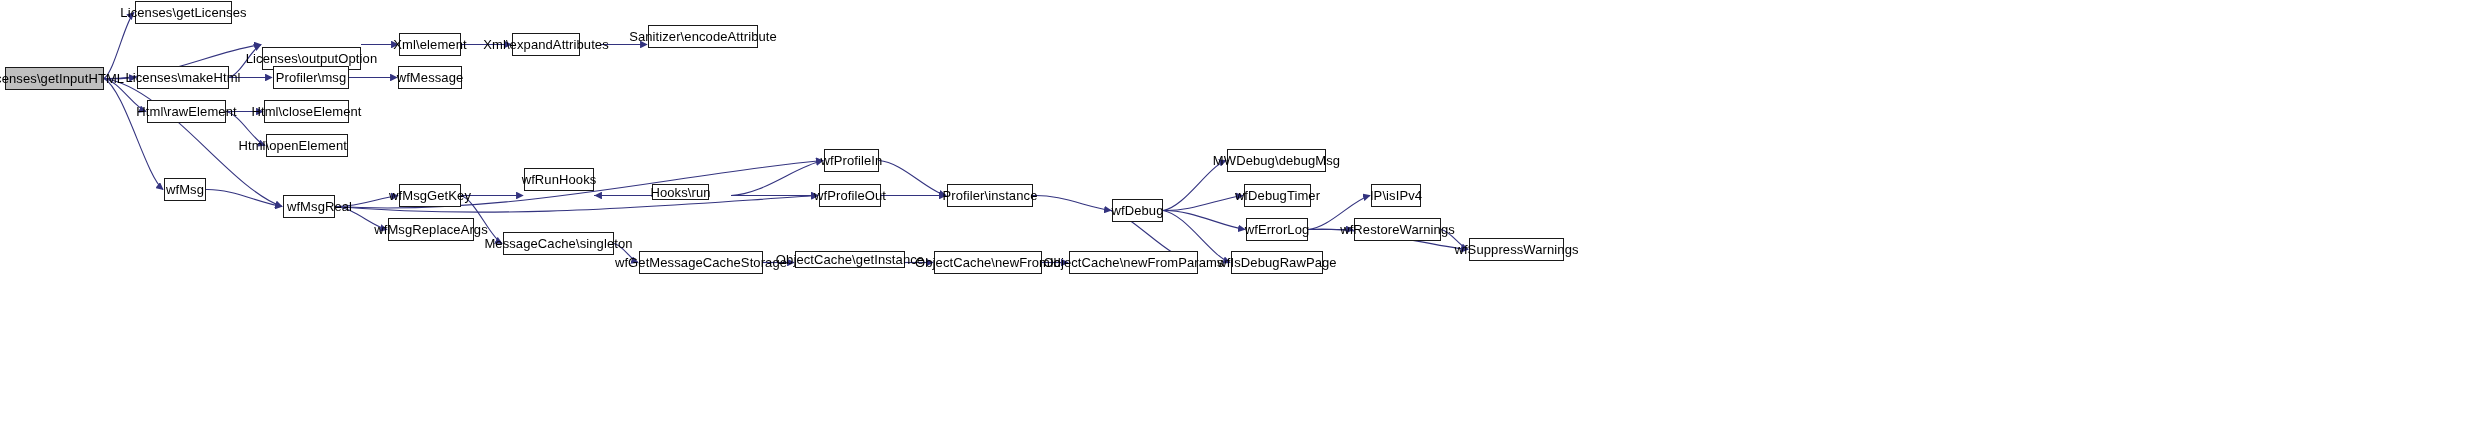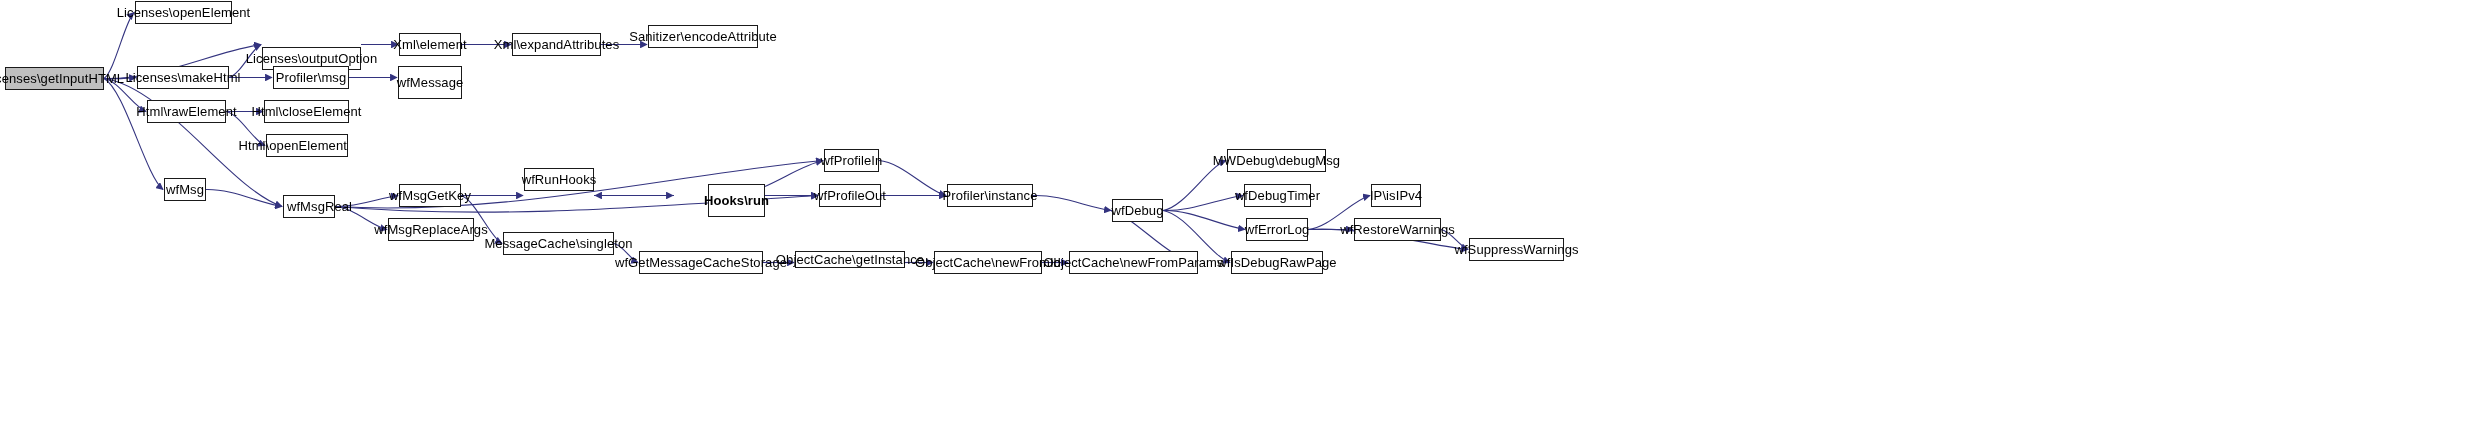--- a/index.html
+++ b/index.html
@@ -74,41 +74,41 @@
       <path d="M 1308 229.5 C 1329.7 227.652, 1351.4 200.69600000000003, 1370 195.5" fill="none" stroke="#33337f" stroke-width="1.1" marker-end="url(#arrow)"></path>
       <path d="M 1308 229.5 C 1323.75 229.5, 1339.5 229.5, 1353 229.5" fill="none" stroke="#33337f" stroke-width="1.1" marker-end="url(#arrow)"></path>
       <path d="M 1308 229.5 C 1364 226.14000000000001, 1420 244.22, 1468 249.5" fill="none" stroke="#33337f" stroke-width="1.1" marker-end="url(#arrow)"></path>
       <path d="M 1441 229.5 C 1450.45 230.928, 1459.9 246.614, 1468 249.5" fill="none" stroke="#33337f" stroke-width="1.1" marker-end="url(#arrow)"></path>
     </svg>
   <div id="nodes">
       <div class="node highlight" style="left: 5px; top: 67px; width: 99px; height: 23px;">
         <span>Licenses\getInputHTML</span>
       </div>
       <div class="node" style="left: 135px; top: 1px; width: 97px; height: 23px;">
-        <span>Licenses\openElement</span>
+        <span>Licenses\getLicenses</span>
       </div>
       <div class="node" style="left: 262px; top: 33px; width: 99px; height: 23px; margin-top: 14px;">
         <span>Licenses\outputOption</span>
       </div>
       <div class="node" style="left: 137px; top: 66px; width: 92px; height: 23px;">
         <span>Licenses\makeHtml</span>
       </div>
       <div class="node" style="left: 273px; top: 66px; width: 76px; height: 23px;">
         <span>Profiler\msg</span>
       </div>
       <div class="node" style="left: 399px; top: 33px; width: 62px; height: 23px;">
         <span>Xml\element</span>
       </div>
-      <div class="node" style="left: 512px; top: 33px; width: 89px; height: 23px;">
+      <div class="node" style="left: 512px; top: 33px; width: 68px; height: 23px;">
         <span>Xml\expandAttributes</span>
       </div>
       <div class="node" style="left: 648px; top: 25px; width: 110px; height: 23px;">
         <span>Sanitizer\encodeAttribute</span>
       </div>
-      <div class="node" style="left: 398px; top: 66px; width: 64px; height: 33px;">
+      <div class="node" style="left: 398px; top: 66px; width: 64px; height: 23px;">
         <span>wfMessage</span>
       </div>
       <div class="node" style="left: 147px; top: 100px; width: 79px; height: 23px;">
         <span>Html\rawElement</span>
       </div>
       <div class="node" style="left: 264px; top: 100px; width: 85px; height: 23px;">
         <span>Html\closeElement</span>
       </div>
       <div class="node" style="left: 266px; top: 134px; width: 82px; height: 23px; justify-content: flex-end;">
         <span>Html\openElement</span>
@@ -118,21 +118,21 @@
       </div>
       <div class="node" style="left: 283px; top: 195px; width: 52px; height: 23px; padding-left: 21px;">
         <span>wfMsgReal</span>
       </div>
       <div class="node" style="left: 399px; top: 184px; width: 62px; height: 23px;">
         <span>wfMsgGetKey</span>
       </div>
       <div class="node" style="left: 524px; top: 168px; width: 70px; height: 23px;">
         <span>wfRunHooks</span>
       </div>
-      <div class="node" style="left: 708px; top: 184px; width: 57px; height: 33px; font-weight: bold;">
+      <div class="node" style="left: 652px; top: 184px; width: 57px; height: 16px;">
         <span>Hooks\run</span>
       </div>
       <div class="node" style="left: 388px; top: 218px; width: 86px; height: 23px;">
         <span>wfMsgReplaceArgs</span>
       </div>
       <div class="node" style="left: 503px; top: 232px; width: 111px; height: 23px;">
         <span>MessageCache\singleton</span>
       </div>
       <div class="node" style="left: 639px; top: 251px; width: 124px; height: 23px;">
         <span>wfGetMessageCacheStorage</span>

